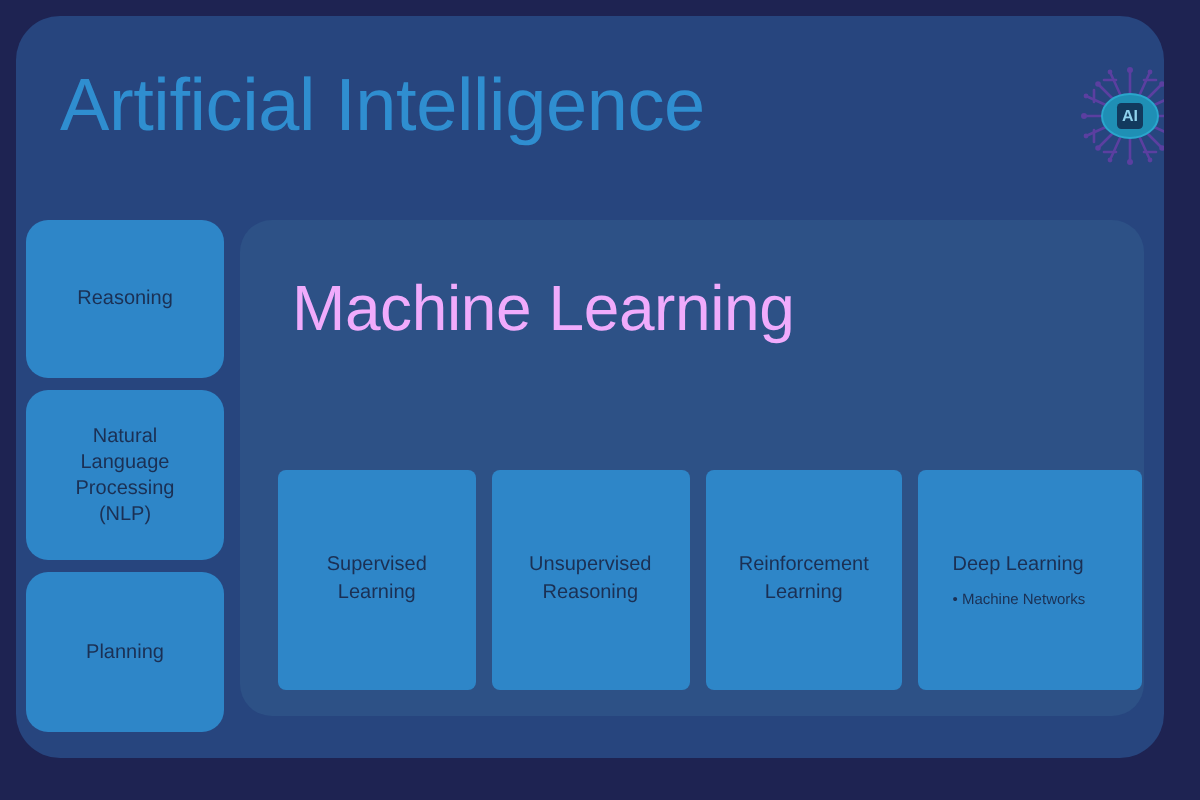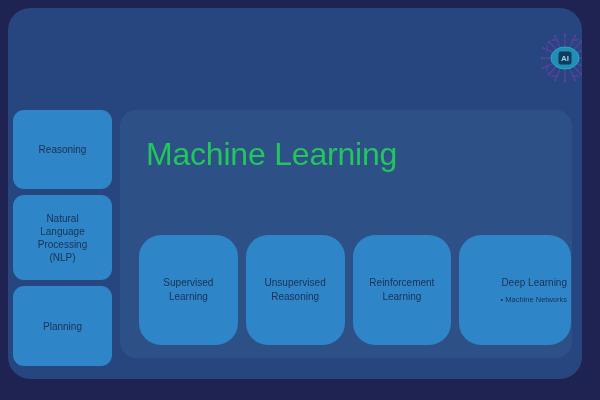--- a/index.html
+++ b/index.html
@@ -94,70 +94,71 @@
     background: #2d5186;
     border-radius: 16px;
   }
   #ml-title {
     position: absolute;
     left: 26px;
     top: 24px;
     font-size: 32px;
     line-height: 40px;
     font-weight: 400;
-    color: #22c55e;
+    color: #f0abfc;
     letter-spacing: -0.2px;
     white-space: nowrap;
   }
 
   
   #ml-subtypes {
     position: absolute;
     left: 19px;
     top: 125px;
     width: 432px;
     height: 110px;
     display: flex;
     gap: 8px;
   }
   .sub-box {
     flex: 1 1 0;
     background: #2e86c8;
-    border-radius: 22px;
+    border-radius: 4px;
     color: #1b3054;
     display: flex;
     flex-direction: column;
     align-items: center;
     justify-content: center;
     text-align: center;
     font-size: 10px;
     line-height: 14px;
     padding: 4px 4px;
     box-sizing: border-box;
   }
   .sub-box.align-left {
-    align-items: flex-end;
+    align-items: flex-start;
     text-align: left;
     padding-left: 17px;
   }
   .sub-label { white-space: pre-line; }
   .sub-items {
     margin-top: 4px;
     font-size: 7.5px;
     line-height: 11px;
   }
   .sub-item { white-space: nowrap; }
 </style>
 </head>
 <body>
 
 <div id="canvas">
 
   <div id="ai-card">
 
+    <div id="ai-title">Artificial Intelligence</div>
 
     <div id="chip-icon">
       <svg width="54" height="54" viewBox="0 0 54 54" aria-hidden="true">
         <g stroke="#5b3fa0" stroke-width="1.3" fill="none" stroke-linecap="round">
           <path d="M27 27 L27 4"></path>
             <path d="M27 27 L27 50"></path>
           <path d="M27 27 L4 27"></path>
             <path d="M27 27 L50 27"></path>
           <path d="M27 27 L11 11"></path>
             <path d="M27 27 L43 11"></path>

